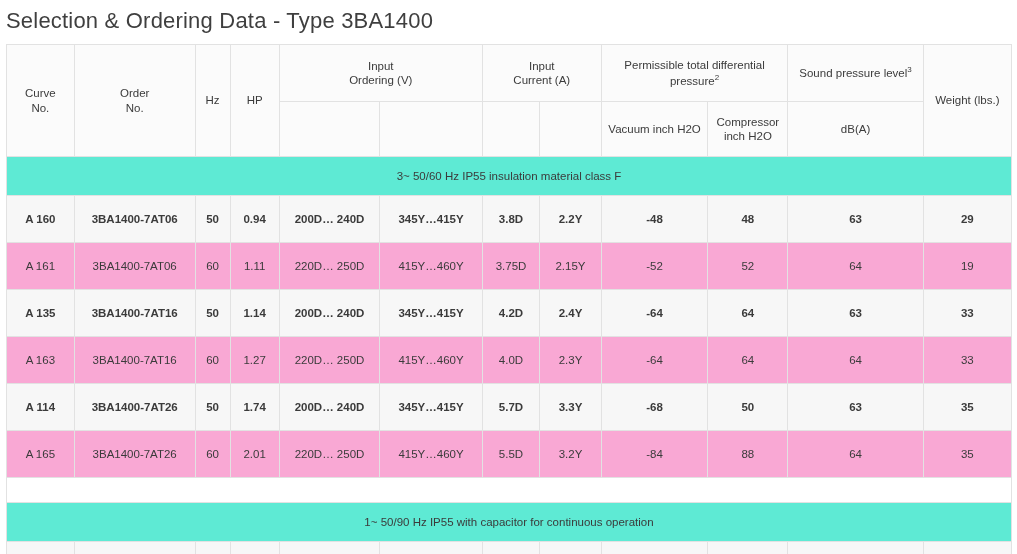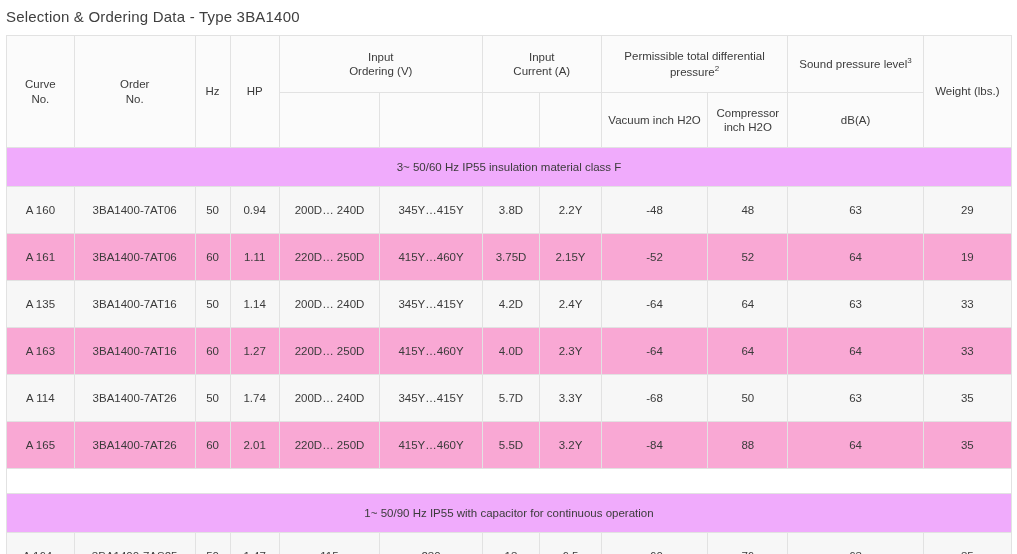--- a/index.html
+++ b/index.html
@@ -13,21 +13,21 @@
     font-family: "Liberation Sans", sans-serif;
     color: #3b3b3b;
     overflow: hidden;
   }
   .page {
     width: 1017px;
     box-sizing: border-box;
     padding: 0;
   }
   .page-title {
-    font-size: 15px;
+    font-size: 22px;
     color: #3f3f3f;
     padding: 8px 0 10px 6px;
     letter-spacing: 0.2px;
   }
   table.spec {
     border-collapse: collapse;
     width: 1006px;
     margin-left: 6px;
     table-layout: fixed;
   }
@@ -52,27 +52,28 @@
     height: 48px;
     line-height: 1.25;
     font-size: 11px;
     color: #4a4a4a;
   }
   .section-row td {
     height: 32px;
     font-weight: bold;
     font-size: 12px;
     color: #333;
-    background: #f0abfc;
+    background: #5eead4;
   }
   tbody tr.data-row td {
     height: 40px;
   }
   tbody tr.data-row.alt td {
     background: #f7f7f7;
+    font-weight: bold;
   }
   tbody tr.data-row.plain td {
     background: #f9a8d4;
   }
   .blank-row td {
     height: 18px;
     border-left: 1px solid #e2e2e2;
     border-right: 1px solid #e2e2e2;
     border-top: 1px solid #e2e2e2;
     border-bottom: 1px solid #e2e2e2;

